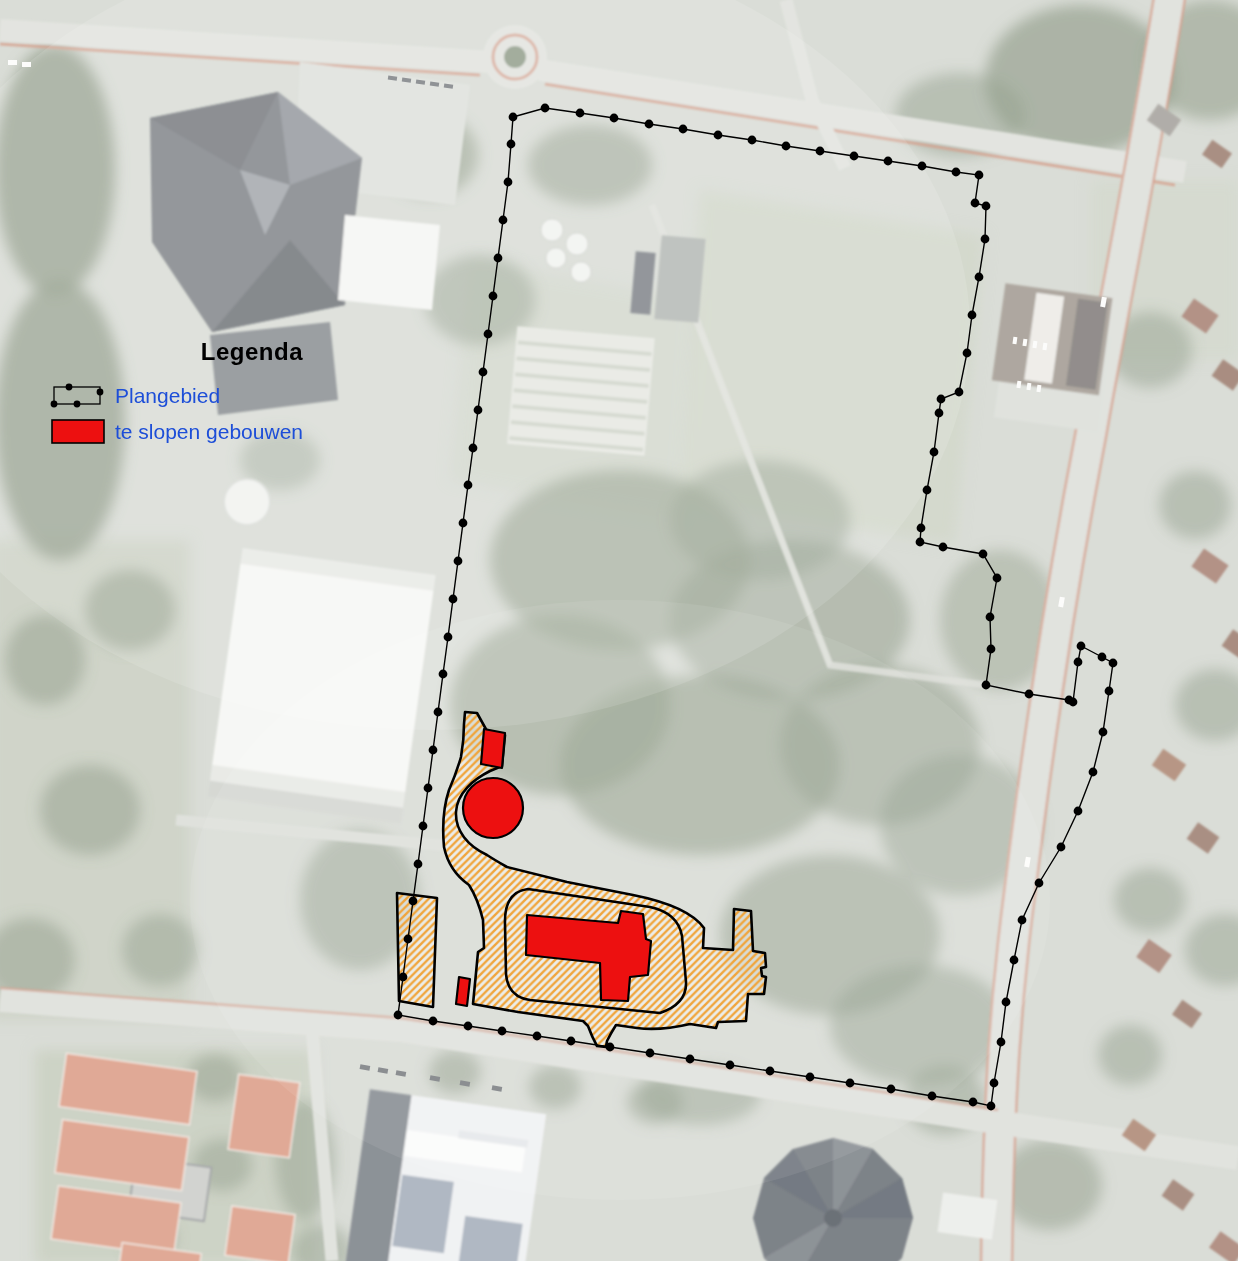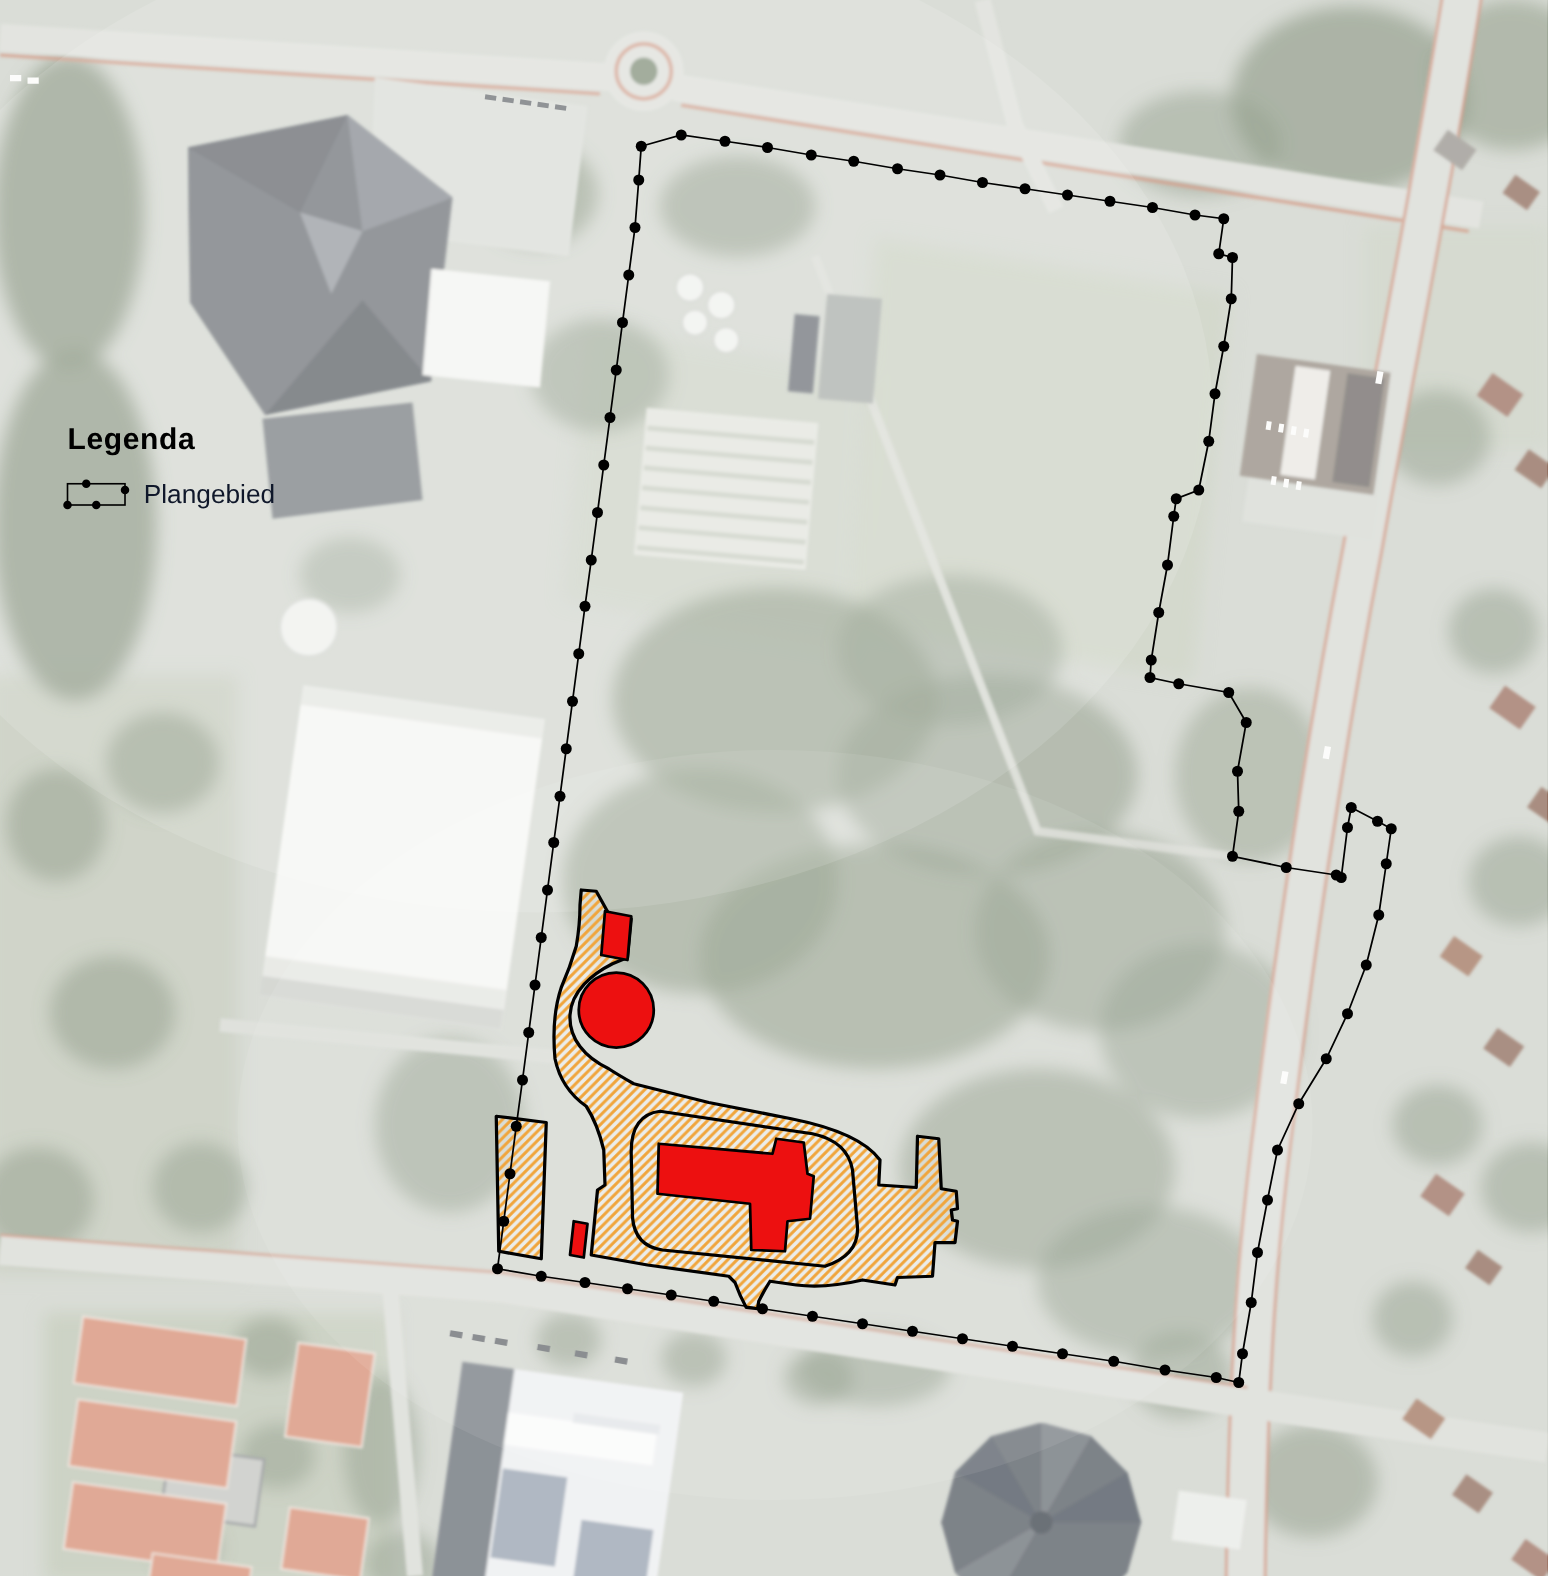--- a/index.html
+++ b/index.html
@@ -1,23 +1,23 @@
 <!DOCTYPE html>
 <html><head>
 <meta charset="utf-8">
 <style>
   html,body{margin:0;padding:0;background:#e8e8e8;}
   .stage{position:relative;width:1238px;height:1261px;overflow:hidden;
          font-family:"Liberation Sans",sans-serif;background:#cfd3cb;}
   .stage svg.layer{position:absolute;left:0;top:0;}
-  .legend{position:absolute;left:50px;top:338px;z-index:30;}
+  .legend{position:absolute;left:50px;top:338px;z-index:30;text-align:right;}
   .legend-title{font-size:24px;font-weight:bold;color:#000;margin:0 0 16px 4px;letter-spacing:0.5px;}
   .legend-row{display:flex;align-items:center;margin-bottom:9px;height:27px;}
   .legend-swatch{width:56px;height:27px;flex:0 0 56px;margin-right:9px;}
-  .legend-label{font-size:21px;color:#0f172a;white-space:nowrap;}
+  .legend-label{font-size:21px;color:#1d4ed8;white-space:nowrap;}
 </style>
 </head>
 <body>
 
 <div class="stage">
 
   <svg class="layer" width="1238" height="1261" viewBox="0 0 1238 1261">
     <defs>
       <filter id="b6" x="-40%" y="-40%" width="180%" height="180%">
           <feGaussianBlur stdDeviation="7"></feGaussianBlur>
@@ -361,15 +361,21 @@
         <rect x="4" y="5" width="46" height="17" fill="none" stroke="#000" stroke-width="1.3"></rect>
         <circle cx="19" cy="5" r="3.4" fill="#000"></circle>
         <circle cx="50" cy="10" r="3.4" fill="#000"></circle>
         <circle cx="4" cy="22" r="3.4" fill="#000"></circle>
         <circle cx="27" cy="22" r="3.4" fill="#000"></circle>
       </svg>
       <span class="legend-label">Plangebied</span>
     </div>
 
 
+    <div class="legend-row">
+      <svg class="legend-swatch" viewBox="0 0 56 27">
+        <rect x="2" y="2" width="52" height="23" class="red-shape" fill="#ED1010" stroke="#000" stroke-width="1.6"></rect>
+      </svg>
+      <span class="legend-label">te slopen gebouwen</span>
+    </div>
   </div>
 
 </div>
 
 </body></html>

